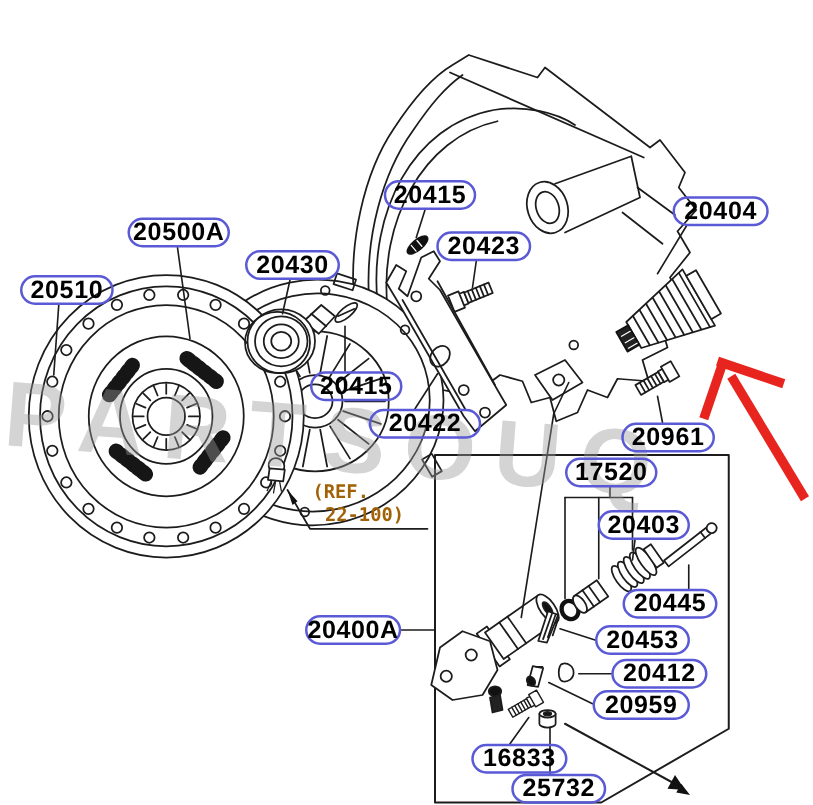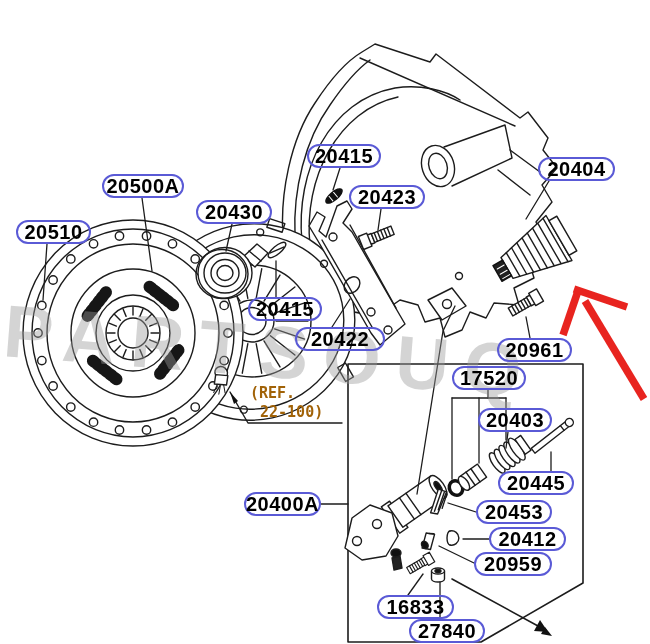--- a/index.html
+++ b/index.html
@@ -332,19 +332,19 @@
       <div class="pill" style="left: 248px; top: 297px; width: 74px; height: 24px;">20415</div>
       <div class="pill" style="left: 295px; top: 327px; width: 90px; height: 24px;">20422</div>
       <div class="pill" style="left: 497px; top: 338px; width: 75px; height: 24px;">20961</div>
       <div class="pill" style="left: 452px; top: 366px; width: 74px; height: 24px;">17520</div>
       <div class="pill" style="left: 478px; top: 408px; width: 74px; height: 24px;">20403</div>
       <div class="pill" style="left: 498px; top: 471px; width: 76px; height: 24px;">20445</div>
       <div class="pill" style="left: 476px; top: 500px; width: 76px; height: 24px; border-radius: 12px;">20453</div>
       <div class="pill" style="left: 489px; top: 527px; width: 77px; height: 24px;">20412</div>
       <div class="pill" style="left: 474px; top: 552px; width: 78px; height: 24px;">20959</div>
       <div class="pill" style="left: 377px; top: 595px; width: 77px; height: 24px;">16833</div>
-      <div class="pill" style="left: 409px; top: 619px; width: 76px; height: 24px;">27840</div>
+      <div class="pill" style="left: 409px; top: 619px; width: 76px; height: 24px;">25732</div>
       <div class="pill" style="left: 244px; top: 492px; width: 77px; height: 24px;">20400A</div>
     </div>
 
 <div id="refnote"><span>(REF.</span><span class="l2">22-100)</span></div>
 
 </div>
 
 </body></html>

